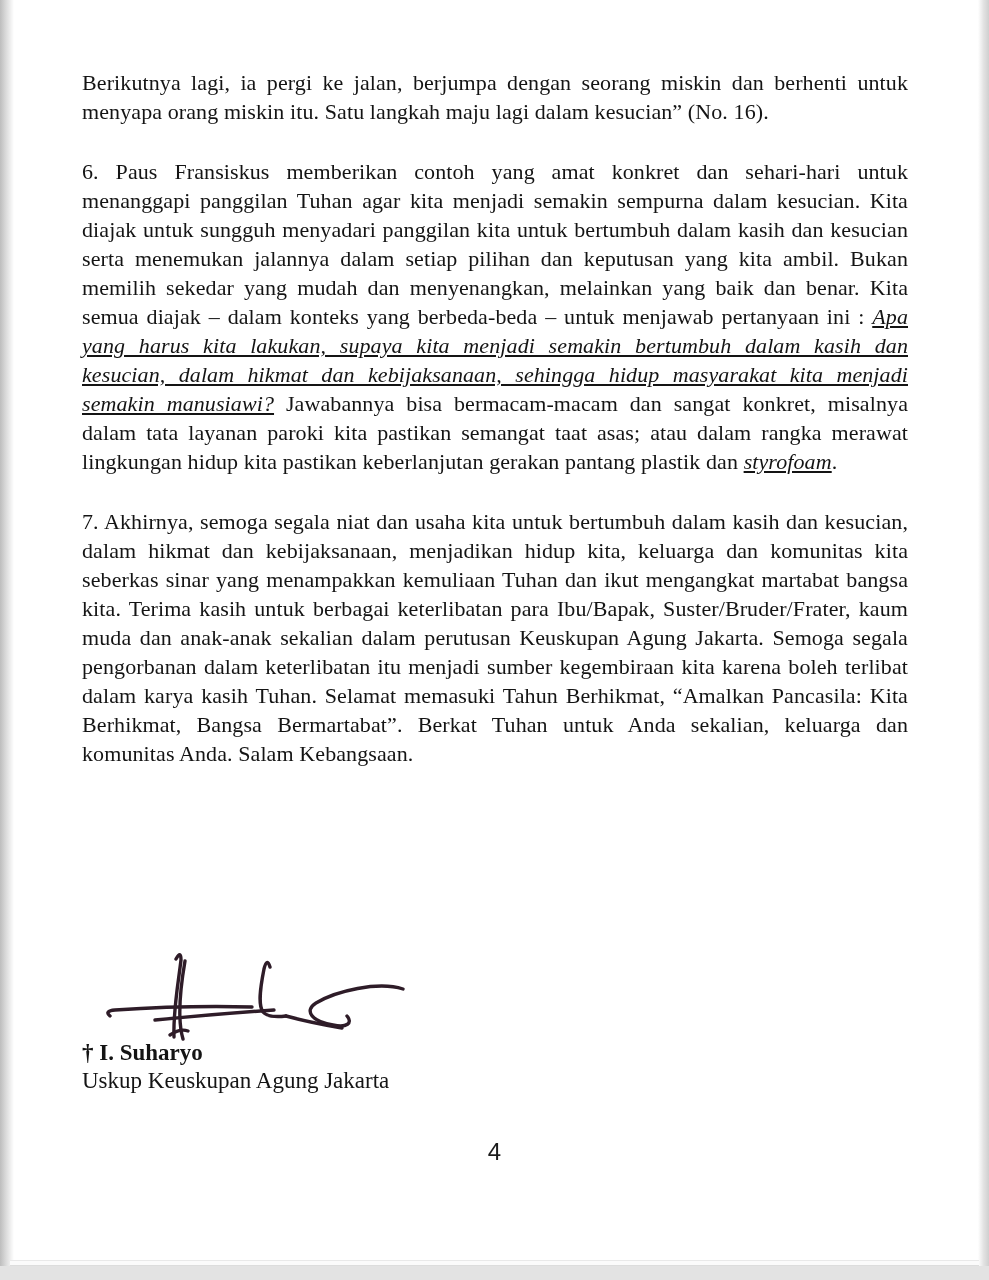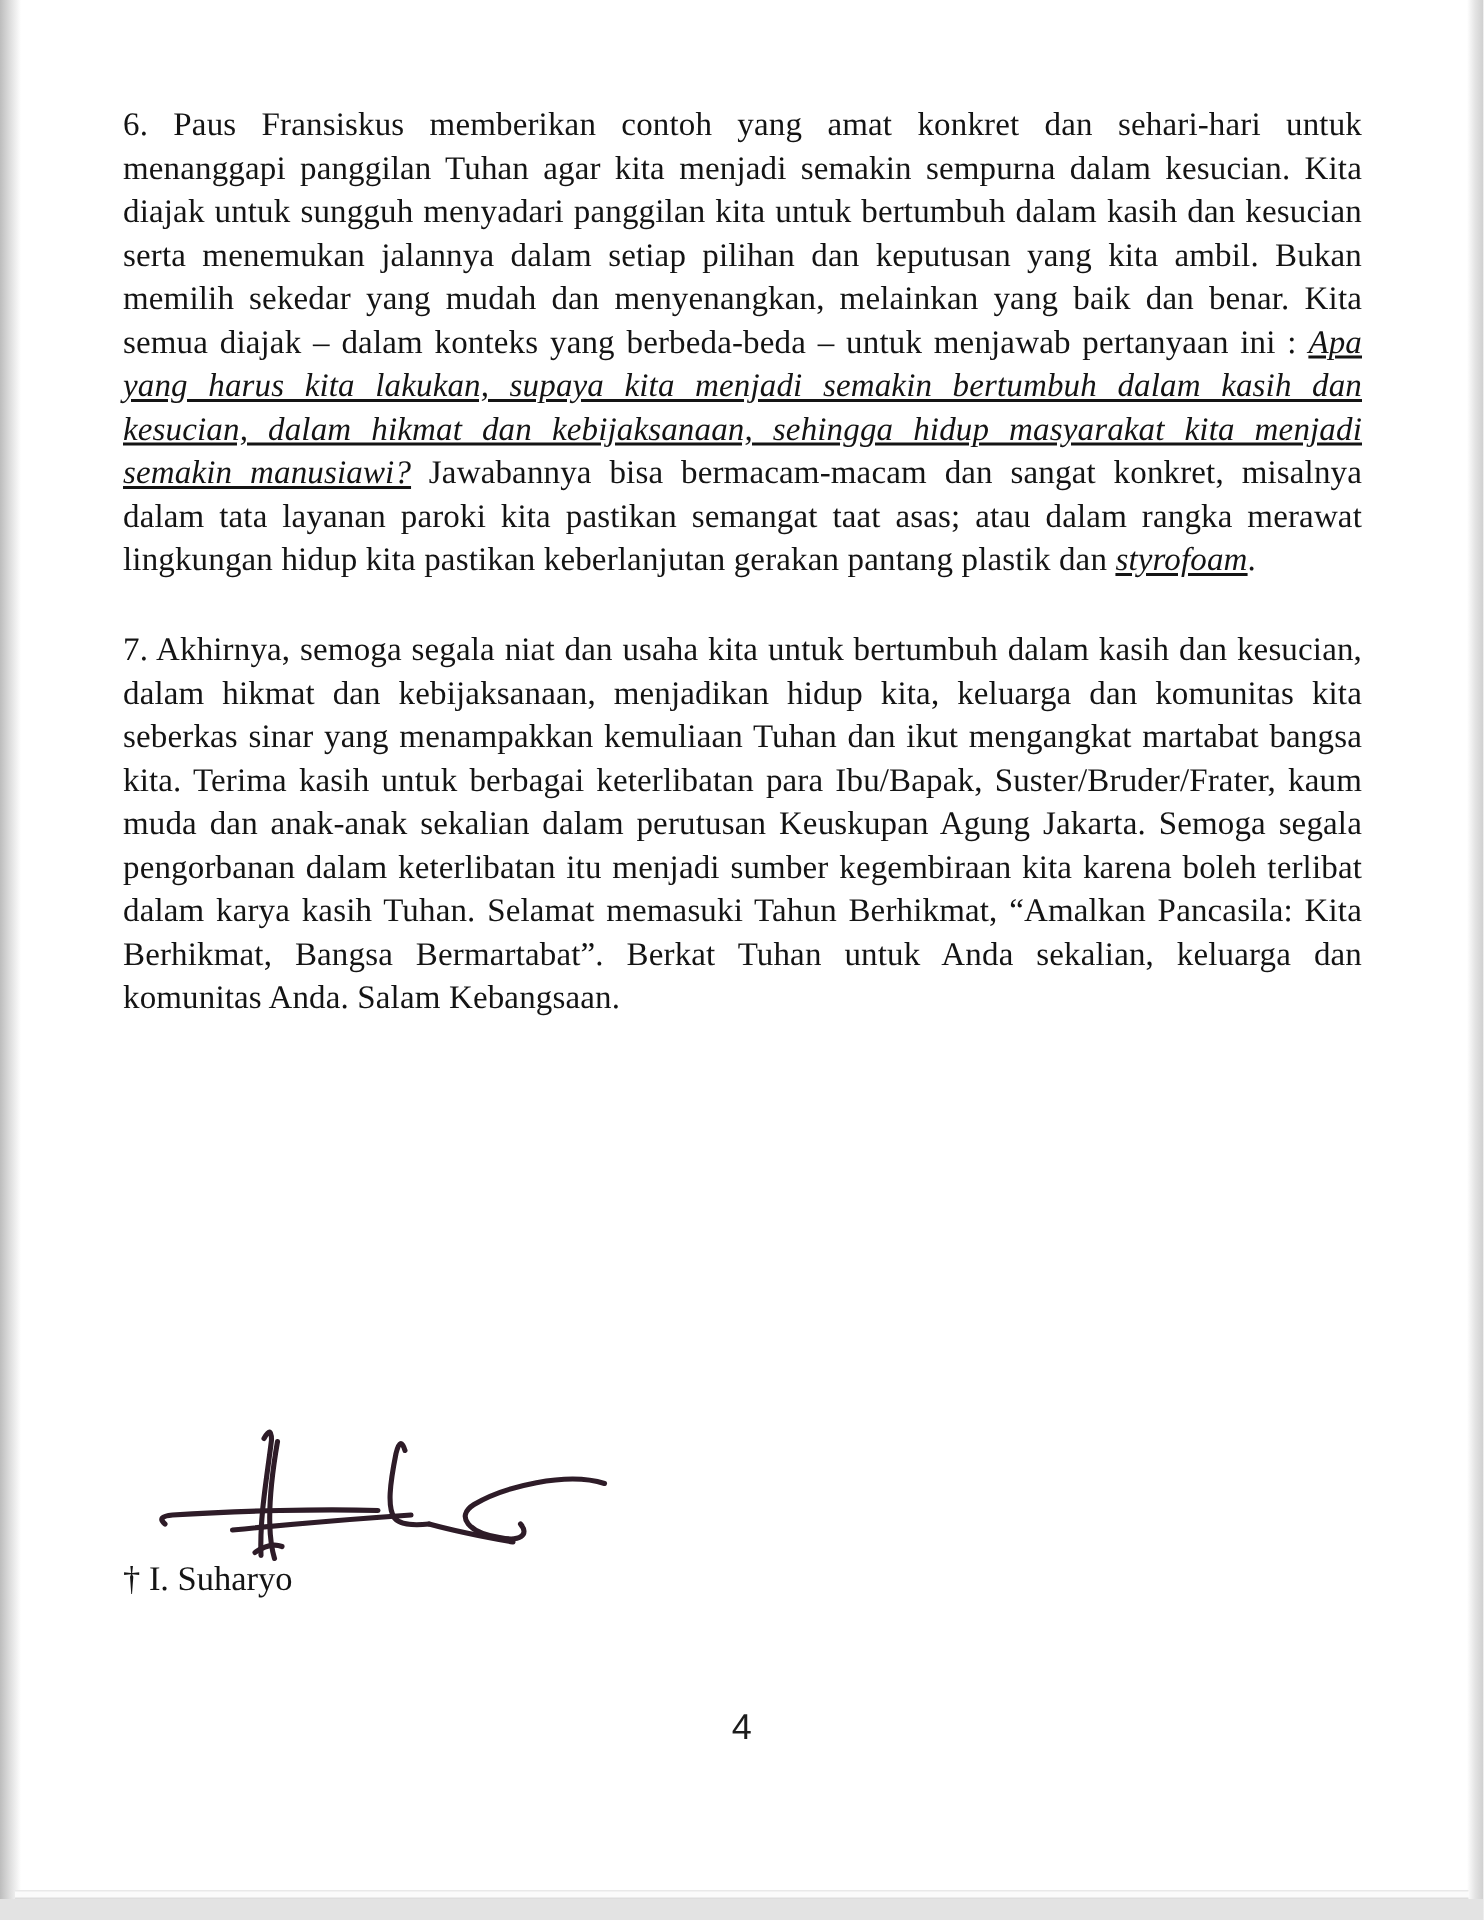--- a/index.html
+++ b/index.html
@@ -51,21 +51,21 @@
     top: 945px;
     width: 320px;
     height: 110px;
   }
   .sig-name {
     position: absolute;
     left: 82px;
     top: 1038px;
     font-size: 23px;
     line-height: 29px;
-    font-weight: normal;
+    font-weight: bold;
   }
   .sig-title {
     position: absolute;
     left: 82px;
     top: 1066px;
     font-size: 23px;
     line-height: 29px;
   }
   .page-number {
     position: absolute;
@@ -82,36 +82,38 @@
 <body>
 
 <div class="scan-page">
 
   <div class="edge-left"></div>
   <div class="edge-right"></div>
   <div class="page-bottom-line"></div>
   <div class="edge-bottom"></div>
 
   <div class="body-text">
+    <p>Berikutnya lagi, ia pergi ke jalan, berjumpa dengan seorang miskin dan berhenti untuk menyapa orang miskin itu. Satu langkah maju lagi dalam kesucian” (No. 16).</p>
 
     <p><span>6. Paus Fransiskus memberikan contoh yang amat konkret dan sehari-hari untuk menanggapi panggilan Tuhan agar kita menjadi semakin sempurna dalam kesucian. Kita diajak untuk sungguh menyadari panggilan kita untuk bertumbuh dalam kasih dan kesucian serta menemukan jalannya dalam setiap pilihan dan keputusan yang kita ambil. Bukan memilih sekedar yang mudah dan menyenangkan, melainkan yang baik dan benar. Kita semua diajak – dalam konteks yang berbeda-beda – untuk menjawab pertanyaan ini : </span><span class="it">Apa yang harus kita lakukan, supaya kita menjadi semakin bertumbuh dalam kasih dan kesucian, dalam hikmat dan kebijaksanaan, sehingga hidup masyarakat kita menjadi semakin manusiawi?</span><span> Jawabannya bisa bermacam-macam dan sangat konkret, misalnya dalam tata layanan paroki kita pastikan semangat taat asas; atau dalam rangka merawat lingkungan hidup kita pastikan keberlanjutan gerakan pantang plastik dan </span><span class="it">styrofoam</span><span>.</span></p>
 
     <p>7. Akhirnya, semoga segala niat dan usaha kita untuk bertumbuh dalam kasih dan kesucian, dalam hikmat dan kebijaksanaan, menjadikan hidup kita, keluarga dan komunitas kita seberkas sinar yang menampakkan kemuliaan Tuhan dan ikut mengangkat martabat bangsa kita. Terima kasih untuk berbagai keterlibatan para Ibu/Bapak, Suster/Bruder/Frater, kaum muda dan anak-anak sekalian dalam perutusan Keuskupan Agung Jakarta. Semoga segala pengorbanan dalam keterlibatan itu menjadi sumber kegembiraan kita karena boleh terlibat dalam karya kasih Tuhan. Selamat memasuki Tahun Berhikmat, “Amalkan Pancasila: Kita Berhikmat, Bangsa Bermartabat”. Berkat Tuhan untuk Anda sekalian, keluarga dan komunitas Anda. Salam Kebangsaan.</p>
   </div>
 
   <svg class="signature-svg" viewBox="0 0 320 110" xmlns="http://www.w3.org/2000/svg">
     <g fill="none" stroke-width="3.4" stroke-linecap="round" stroke-linejoin="round" stroke="#2e1c28">
       <path d="M10,71 q-6,-5 5,-6 C60,62 115,61 152,62"></path>
       <path d="M55,75 C105,70 145,67 174,65"></path>
       <path d="M76,14 q5,-9 5,1 C78,40 73,66 74,92"></path>
       <path d="M85,16 C80,45 77,74 83,94"></path>
       <path d="M70,90 q10,-7 18,-4"></path>
       <path d="M170,22 q-3,-10 -6,2 C160,44 158,60 163,67 q5,6 23,4"></path>
       <path d="M186,71 C208,77 225,80 242,83"></path>
       <path d="M303,44 C278,36 236,46 216,58 C203,66 213,77 233,80 C247,83 253,78 247,71"></path>
     </g>
   </svg>
 
   <div class="sig-name">† I. Suharyo</div>
+  <div class="sig-title">Uskup Keuskupan Agung Jakarta</div>
 
   <div class="page-number">4</div>
 
 </div>
 
 </body></html>

